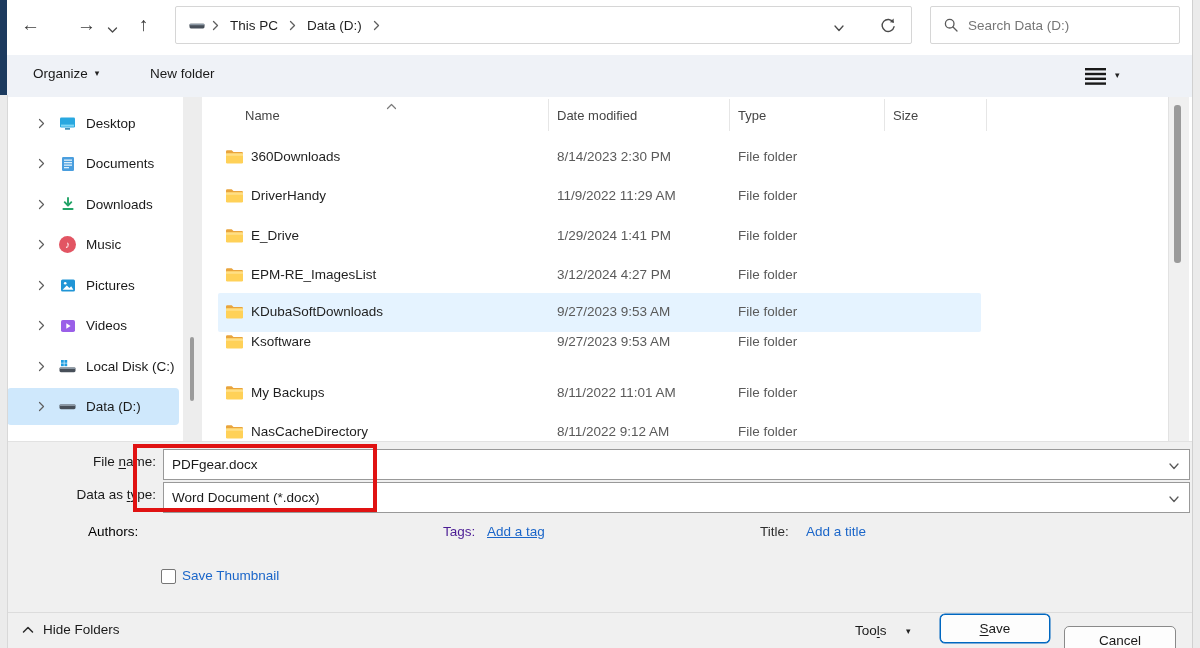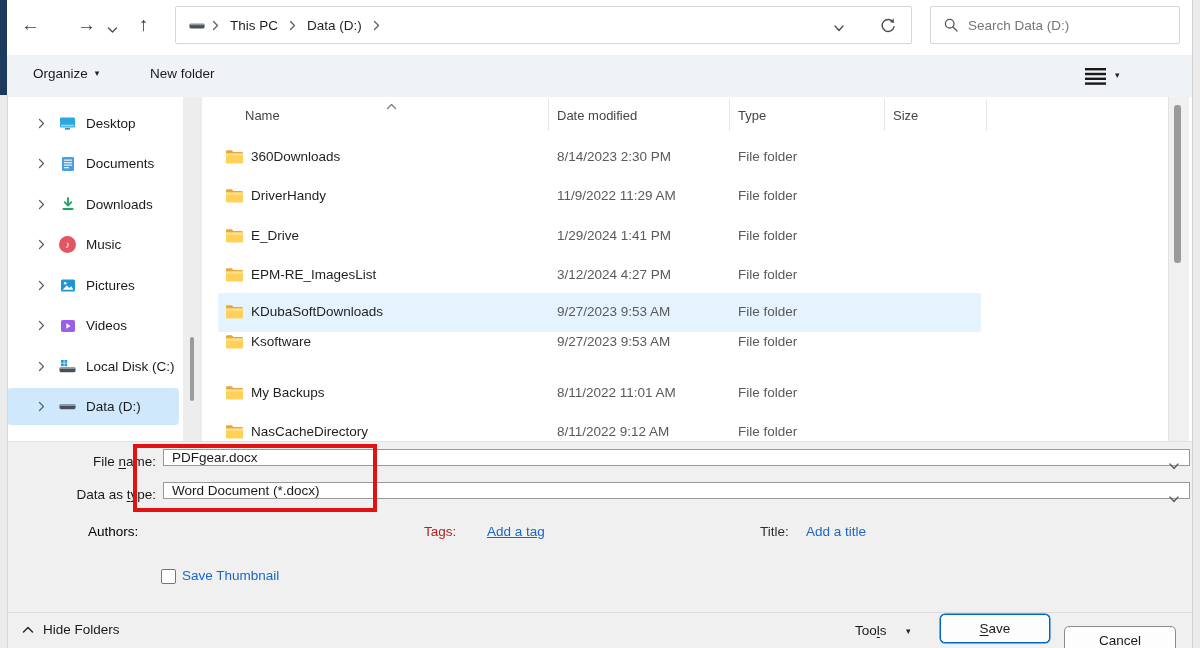--- a/index.html
+++ b/index.html
@@ -68,29 +68,29 @@
   .fdate{position:absolute;left:339px;top:11px;color:#5a5a5a;}
   .ftype{position:absolute;left:520px;top:11px;color:#5a5a5a;}
   .list-track{position:absolute;left:1168px;top:0;width:20px;height:344px;background:#f0f0f0;border-left:1px solid #e2e2e2;}
   .list-thumb{position:absolute;left:1174px;top:8px;width:7px;height:158px;background:#9a9a9a;border-radius:3px;}
 
   
   .formarea{left:0;top:441px;width:1200px;height:171px;background:#f0f0f0;border-top:1px solid #e2e2e2;}
   .flabel{position:absolute;text-align:right;color:#1a1a1a;}
   .lbl-filename{left:36px;width:120px;top:12px;}
   .lbl-saveas{left:36px;width:120px;top:45px;}
-  .combo{position:absolute;left:163px;width:1027px;height:17px;background:#fff;border:1px solid #999;
+  .combo{position:absolute;left:163px;width:1027px;height:31px;background:#fff;border:1px solid #999;
          box-sizing:border-box;display:flex;align-items:center;padding-left:8px;}
   .combo-fn{top:7px;}
   .combo-st{top:40px;}
   .combo .cchev{position:absolute;right:9px;top:9px;}
   .ak{text-decoration:underline;text-underline-offset:2px;}
   .redbox{position:absolute;left:133px;top:2px;width:236px;height:60px;border:4px solid #e01212;z-index:50;pointer-events:none;}
   .lbl-authors{position:absolute;left:88px;top:82px;color:#000000;}
-  .lbl-tags{position:absolute;left:424px;top:82px;color:#b91c1c;}
+  .lbl-tags{position:absolute;left:443px;top:82px;color:#4c1d95;}
   .link{color:#1b66c9;}
   .link-addtag{position:absolute;left:487px;top:82px;text-decoration:underline;}
   .lbl-title{position:absolute;left:760px;top:82px;color:#2f2f2f;}
   .link-addtitle{position:absolute;left:806px;top:82px;}
   .cb{position:absolute;left:161px;top:127px;width:13px;height:13px;background:#fff;border:1px solid #767676;border-radius:2px;}
   .cb-label{position:absolute;left:182px;top:126px;}
 
   
   .footer{left:0;top:612px;width:1200px;height:36px;background:#f0f0f0;border-top:1px solid #dcdcdc;}
   .hidefolders{position:absolute;left:22px;top:9px;display:flex;align-items:center;}

